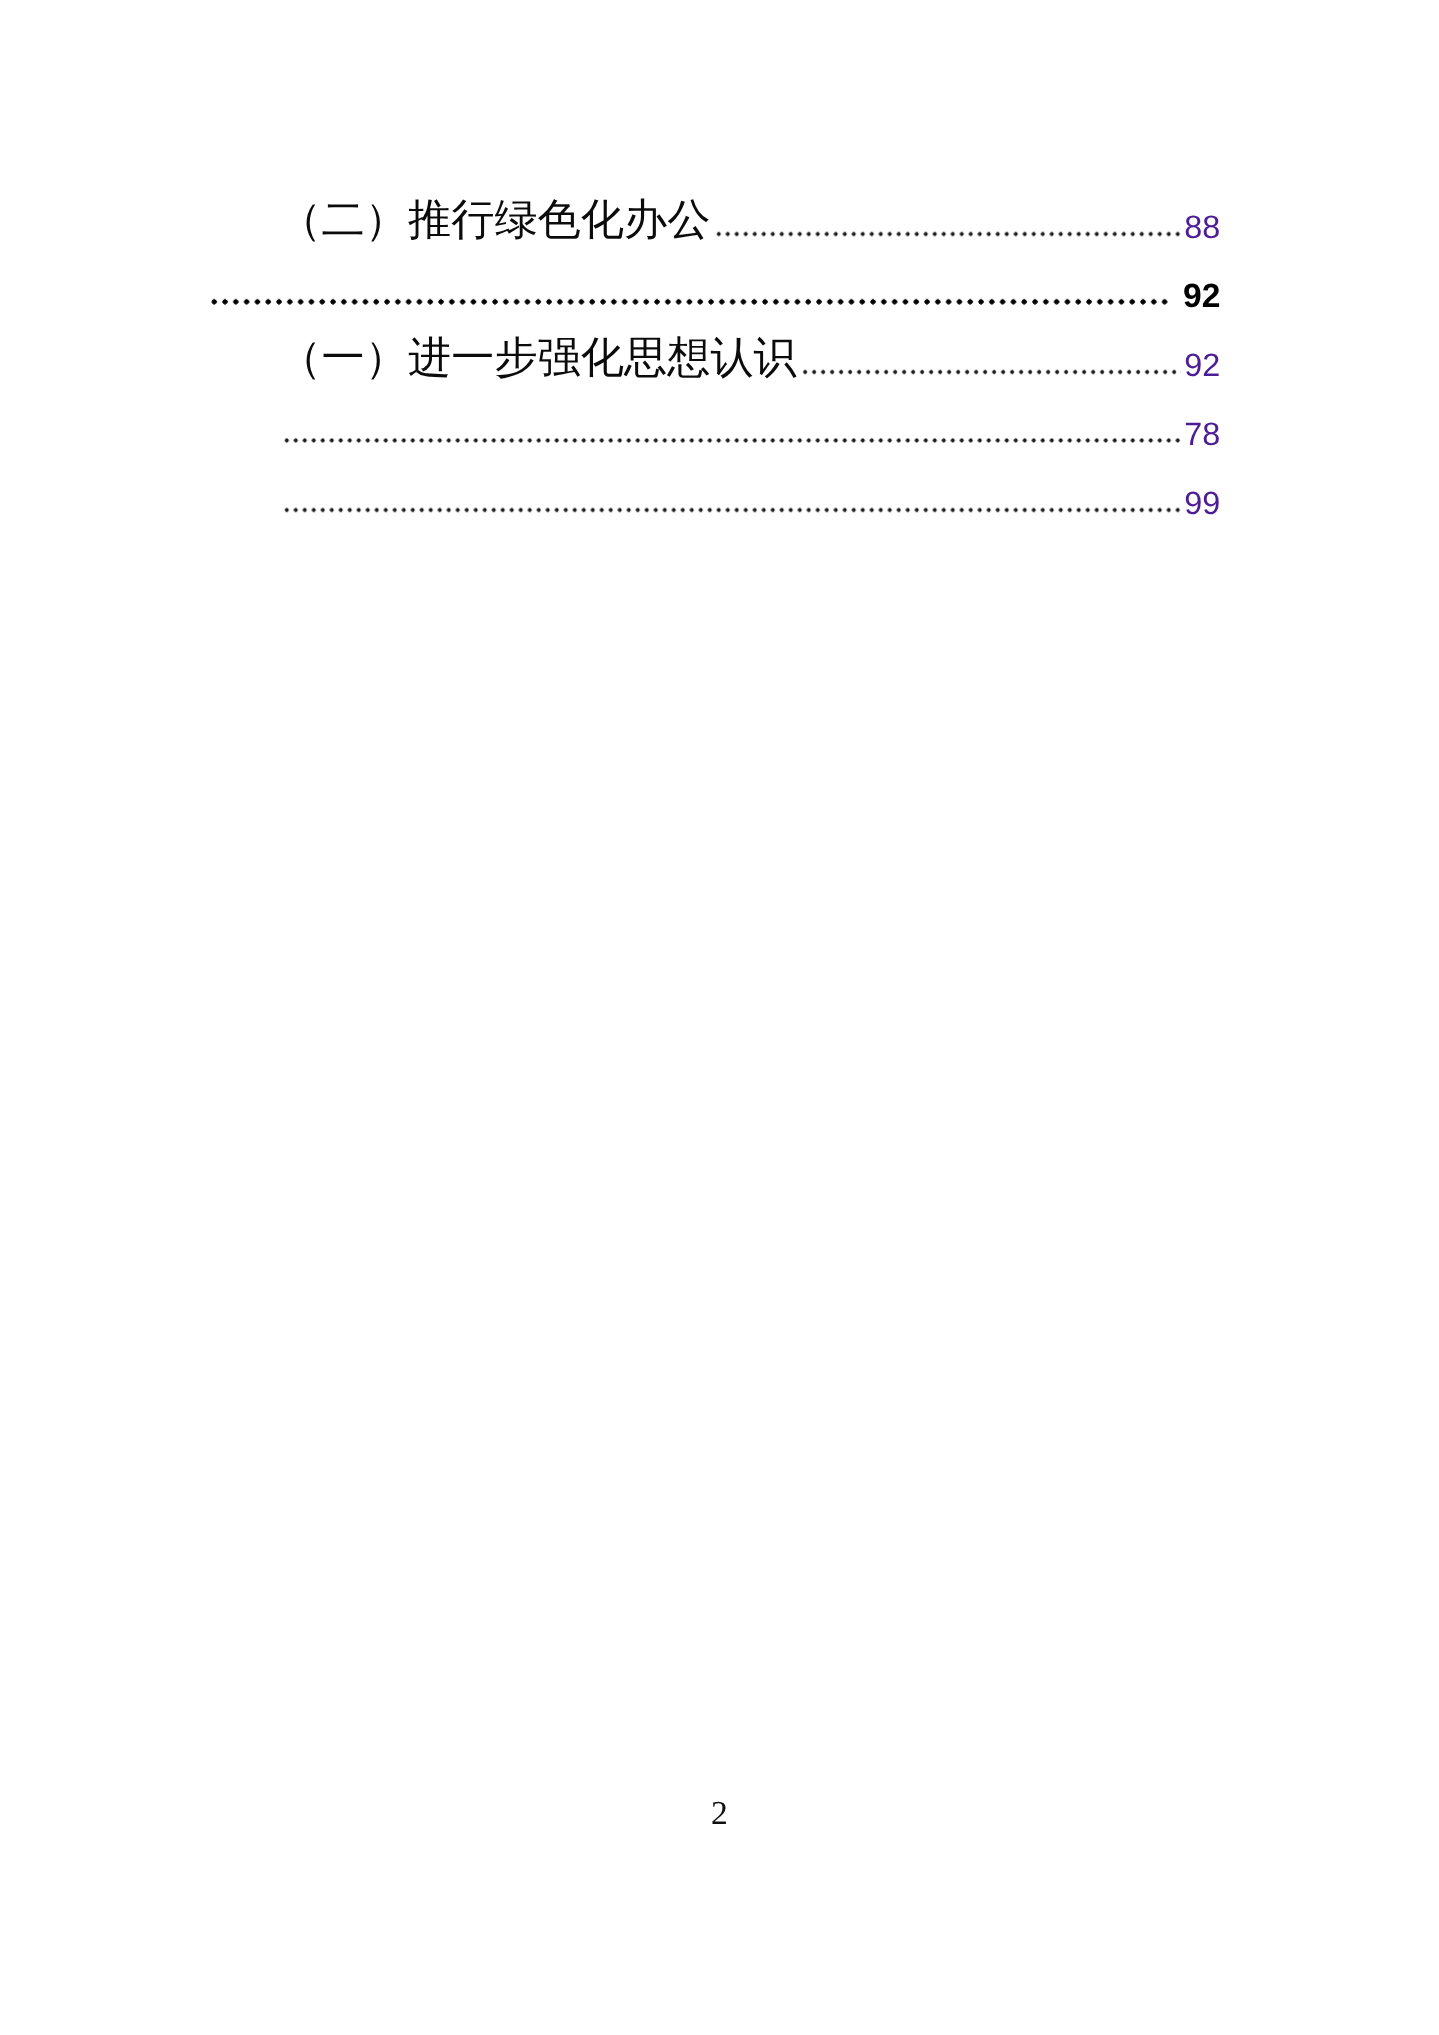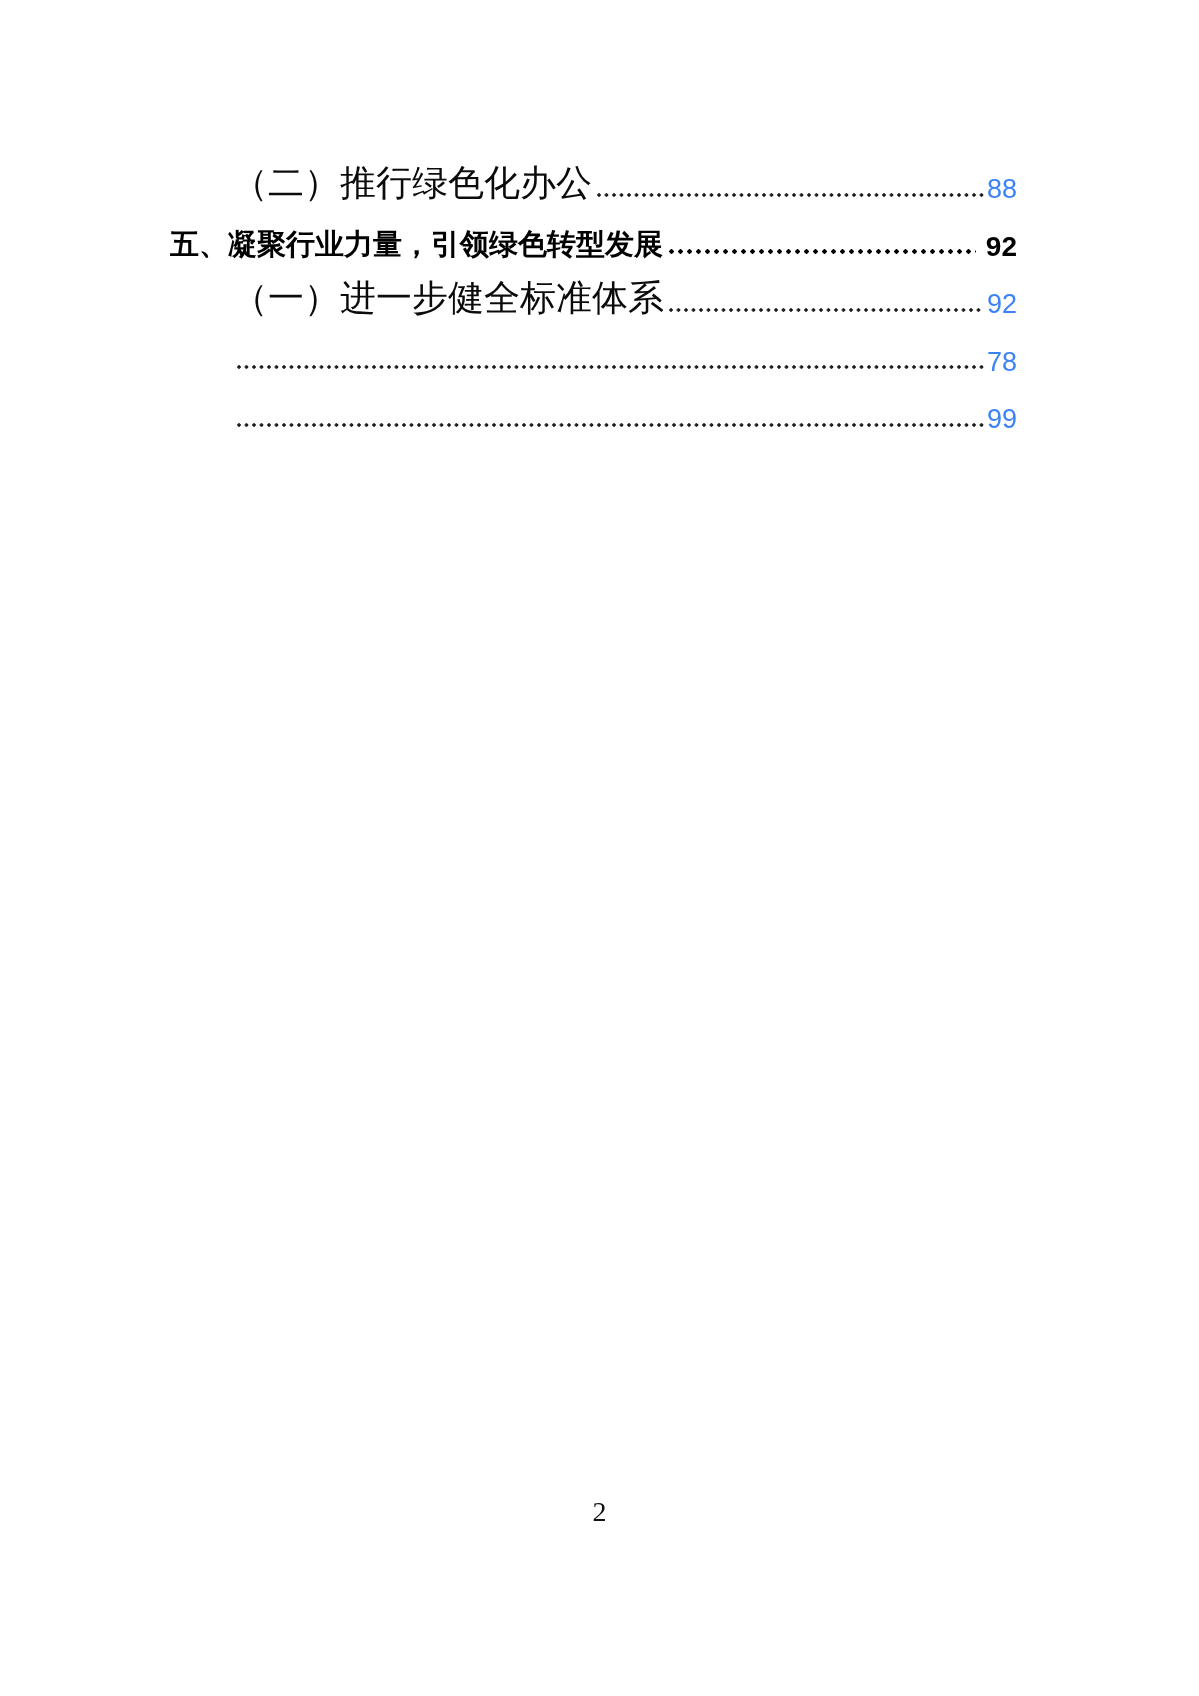--- a/index.html
+++ b/index.html
@@ -61,21 +61,21 @@
     height: 5px;
     margin: 0 10px 7px 6px;
     background-image: radial-gradient(circle at 2.5px 2.5px, #000000 2px, transparent 2.4px);
     background-size: 9px 5px;
   }
   .pagenum {
     white-space: nowrap;
     font-size: 27px;
     line-height: 1.05;
     font-family: "Liberation Sans", "DejaVu Sans", sans-serif;
-    color: #3b82f6;
+    color: #4c1d95;
   }
   .toc-row.level1 .pagenum {
     font-weight: 700;
     font-size: 28px;
     color: #000000;
   }
   .footer {
     position: absolute;
     left: 0;
     right: 0;
@@ -90,26 +90,25 @@
 <body>
 
 <div class="page">
   <div class="toc">
       <div class="toc-row level2">
     <span class="label">（二）推行绿色化办公</span>
     <span class="leader"></span>
     <span class="pagenum">88</span>
   </div>
       <div class="toc-row level1">
-    <span class="label">五、凝聚行业力量，引领绿色转型发展</span>
     <span class="leader"></span>
     <span class="pagenum">92</span>
   </div>
       <div class="toc-row level2">
-    <span class="label">（一）进一步健全标准体系</span>
+    <span class="label">（一）进一步强化思想认识</span>
     <span class="leader"></span>
     <span class="pagenum">92</span>
   </div>
       <div class="toc-row level2">
     <span class="leader"></span>
     <span class="pagenum">78</span>
   </div>
       <div class="toc-row level2">
     <span class="leader"></span>
     <span class="pagenum">99</span>

